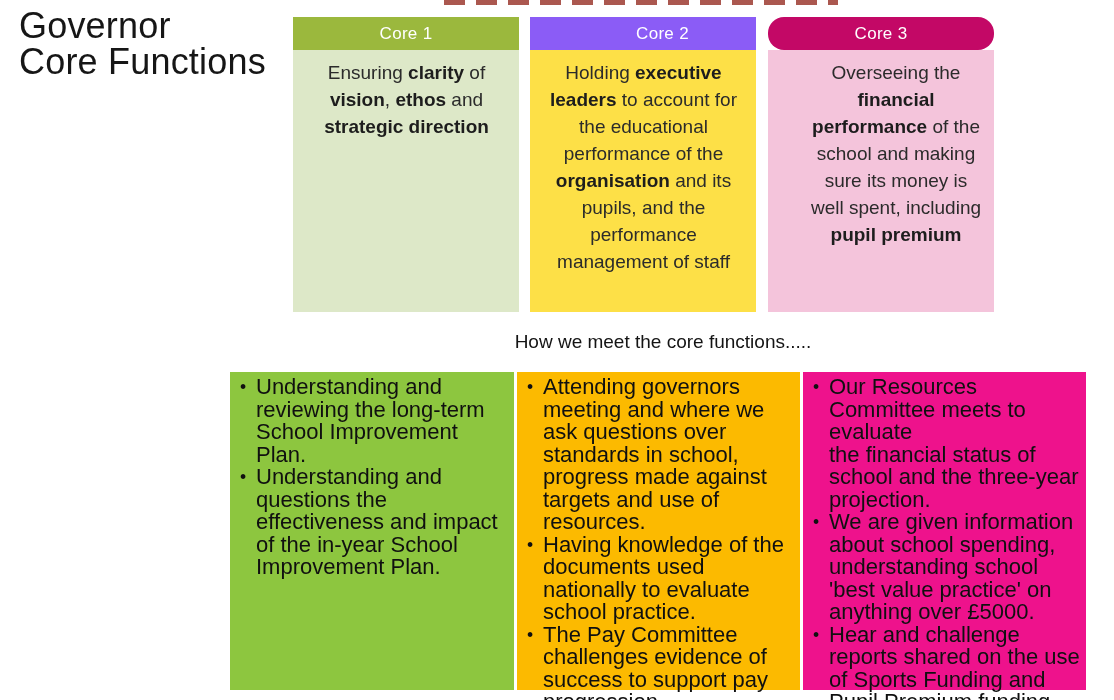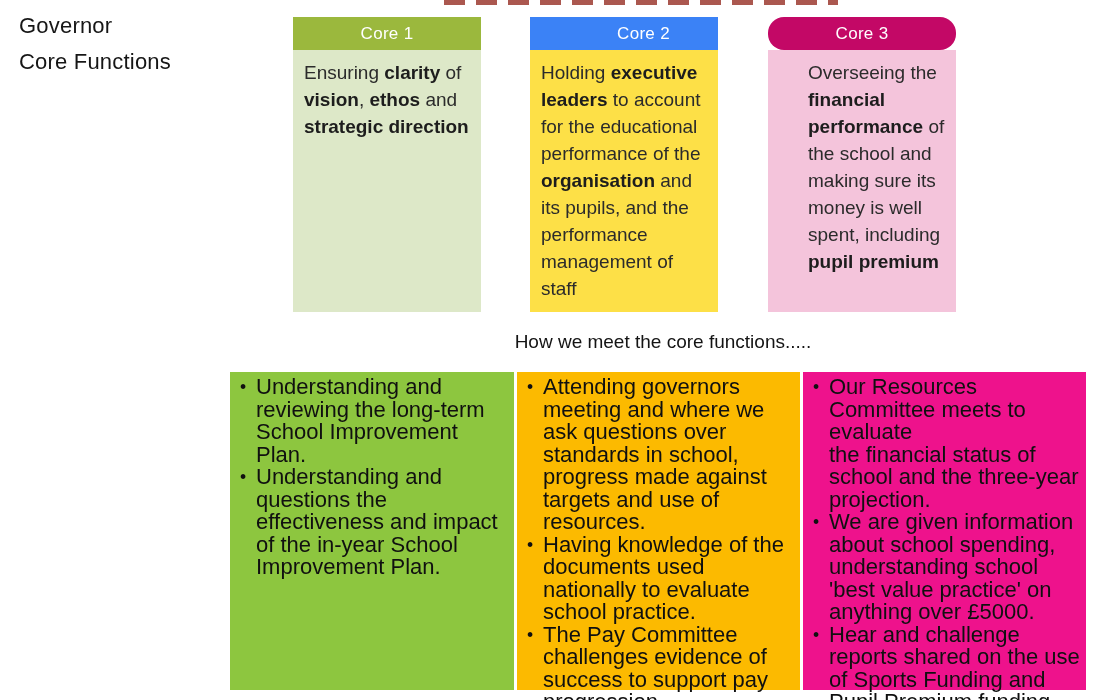--- a/index.html
+++ b/index.html
@@ -6,32 +6,32 @@
   .canvas{
     position:relative;width:1114px;height:700px;background:#ffffff;overflow:hidden;
     font-family:"Liberation Sans", sans-serif;color:#111111;
   }
   .artifact{
     position:absolute;left:444px;top:0;width:394px;height:5px;
     background:repeating-linear-gradient(90deg,#9c3a30 0 21px,transparent 21px 32px);
     opacity:.85;
   }
   .page-title{
-    position:absolute;left:19px;top:8px;font-size:22px;line-height:36px;
+    position:absolute;left:19px;top:8px;font-size:36px;line-height:36px;
     font-weight:400;color:#161616;white-space:pre-line;letter-spacing:.2px;
   }
-  .card{position:absolute;top:17px;width:188px;}
+  .card{position:absolute;top:17px;width:226px;}
   .card.c1{left:293px}.card.c2{left:530px}.card.c3{left:768px}
   .card-header{
     height:33px;line-height:33px;text-align:center;color:#ffffff;
     font-size:17px;letter-spacing:.3px;
   }
   .card-body{
     height:262px;box-sizing:border-box;padding:9px 10px 0 11px;
-    font-size:19px;line-height:27px;color:#2b2b2b;
+    font-size:19px;line-height:27px;color:#2b2b2b;text-align:center;
   }
   .card-body b{font-weight:700;color:#1d1d1d;}
   .subtitle{
     position:absolute;left:290px;top:331px;width:746px;text-align:center;
     font-size:19px;color:#141414;
   }
   .meet-box{position:absolute;top:372px;height:318px;box-sizing:border-box;padding-top:4px;}
   .meet-box.m1{left:230px;width:284px;}
   .meet-box.m2{left:517px;width:283px;}
   .meet-box.m3{left:803px;width:283px;}
@@ -51,21 +51,21 @@
 
   <div class="page-title">Governor
 Core Functions</div>
 
   <div class="card c1">
     <div class="card-header" style="background-color: rgb(155, 184, 61);">Core 1</div>
     <div class="card-body" style="background-color: rgb(221, 232, 200);"><span>Ensuring </span><b>clarity</b><span> of </span><b>vision</b><span>, </span><b>ethos</b><span> and </span><b>strategic direction</b></div>
   </div>
 
   <div class="card c2">
-    <div class="card-header" style="background-color: #3b82f6; padding-left: 39px;">Core 2</div>
+    <div class="card-header" style="background-color: #8b5cf6; padding-left: 39px;">Core 2</div>
     <div class="card-body" style="background-color: #fde047;"><span>Holding </span><b>executive leaders</b><span> to account for the educational performance of the </span><b>organisation</b><span> and its pupils, and the performance management of staff</span></div>
   </div>
 
   <div class="card c3">
     <div class="card-header" style="background-color: rgb(195, 8, 102); border-radius: 16px;">Core 3</div>
     <div class="card-body" style="background-color: rgb(244, 196, 219); padding-left: 40px;"><span>Overseeing the </span><b>financial performance</b><span> of the school and making sure its money is well spent, including </span><b>pupil premium</b></div>
   </div>
 
   <div class="subtitle">How we meet the core functions.....</div>
 

